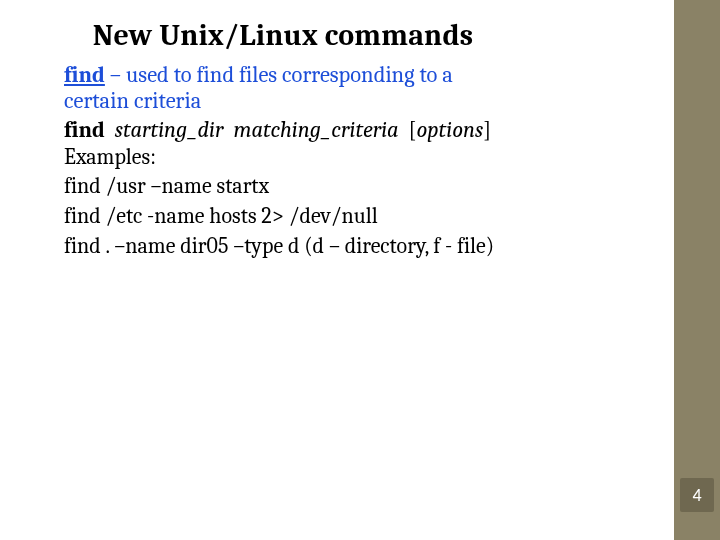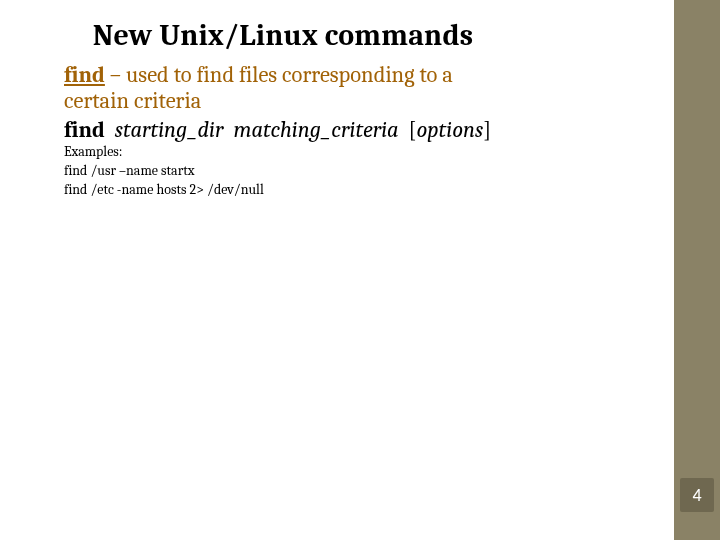--- a/index.html
+++ b/index.html
@@ -34,21 +34,21 @@
   .title {
     font-size: 30px;
     font-weight: bold;
     text-align: center;
     color: #000;
     margin-bottom: 10px;
     letter-spacing: 0.2px;
   }
   .line1 {
     font-size: 22.5px;
-    color: #a16207;
+    color: #1d4ed8;
     line-height: 1.15;
     margin-bottom: 2px;
   }
   .bold-u {
     font-weight: bold;
     text-decoration: underline;
   }
   .bold { font-weight: bold; }
   .ital { font-style: italic; }
   .syntax-line {
@@ -60,21 +60,21 @@
     font-size: 19px;
     color: #000;
     line-height: 1.18;
     margin-bottom: 26px;
   }
   .small-syntax .indent {
     display: block;
     padding-left: 26px;
   }
   .examples {
-    font-size: 14px;
+    font-size: 22px;
     color: #000;
     line-height: 1.35;
   }
   .page-badge {
     position: absolute;
     right: 6px;
     bottom: 28px;
     width: 34px;
     height: 34px;
     background: #6f6850;
@@ -106,20 +106,21 @@
       <span class="ital">starting_dir</span>&nbsp;
       <span class="ital">matching_criteria</span>&nbsp;
       [<span class="ital">options</span>]
     </div>
 
 
     <div class="examples">
       <div>Examples:</div>
       <div>find /usr –name startx</div>
       <div>find /etc -name hosts 2&gt; /dev/null</div>
+      <div>find . –name dir05 –type d (d – directory, f - file)</div>
     </div>
 
   </div>
 
   <div class="page-badge">
     <span>4</span>
   </div>
 </div>
 
 </body></html>

